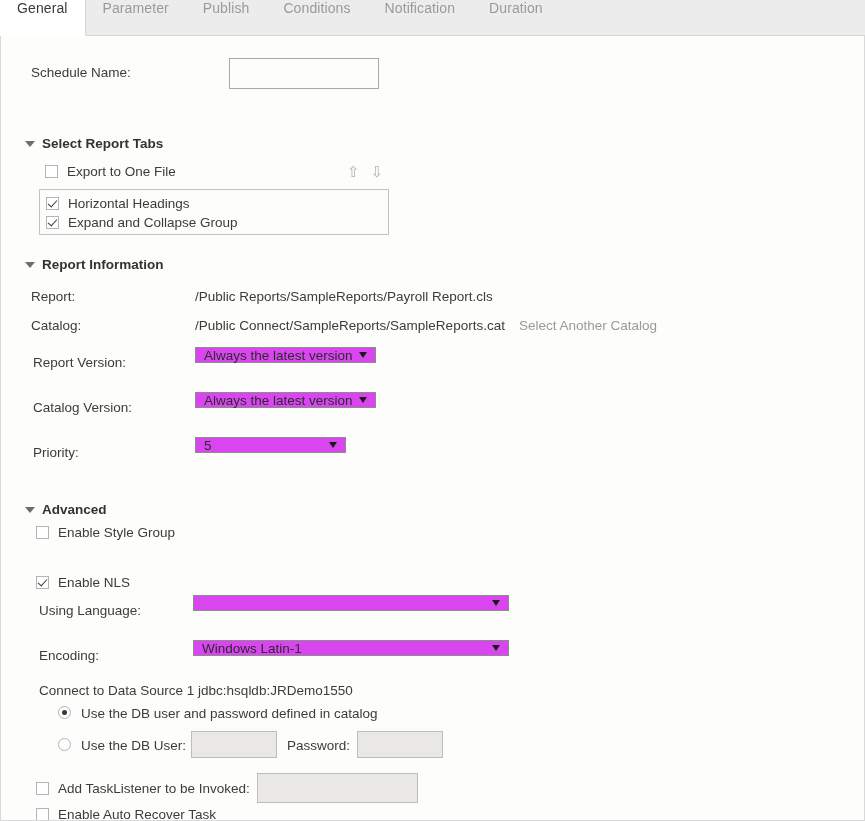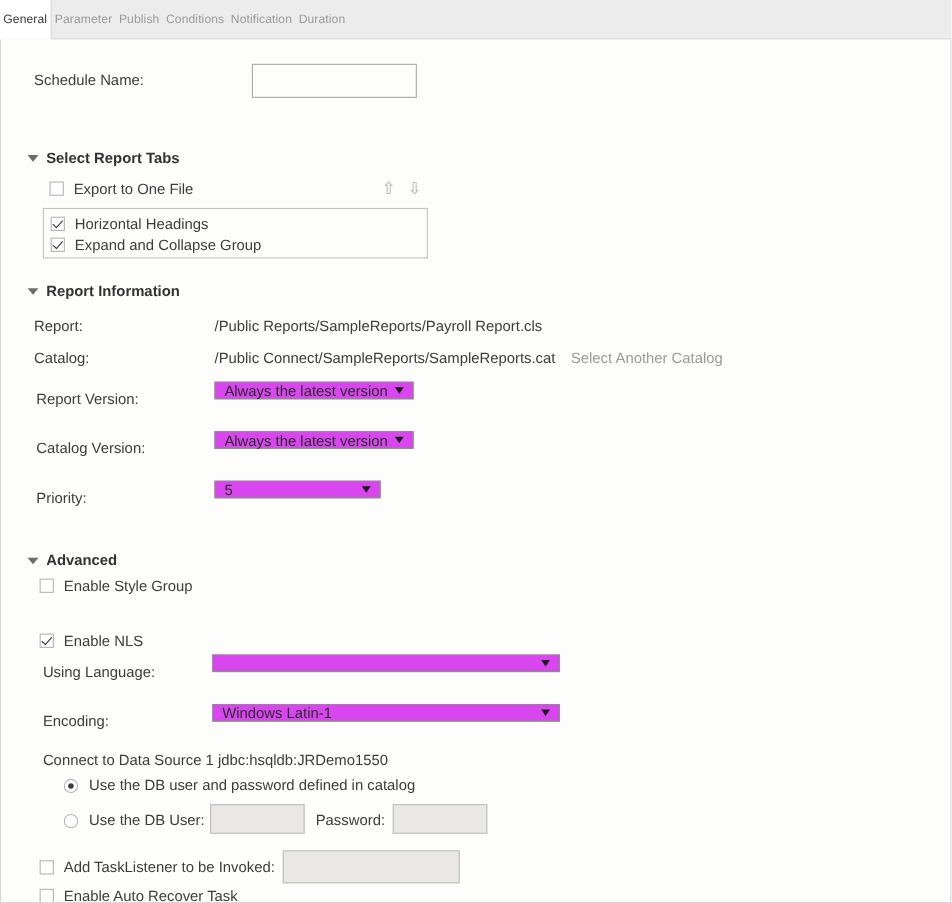--- a/index.html
+++ b/index.html
@@ -29,23 +29,22 @@
     position: relative;
     height: 36px;
     background: #ececec;
     border-bottom: 1px solid #d6d6d6;
     display: flex;
     align-items: stretch;
     box-sizing: border-box;
   }
   .tab {
     display: flex;
-    align-items: center;
-    padding: 0 3px;
-    font-size: 11px;
+    padding: 0 17px;
+    font-size: 14px;
     color: #9a9a9a;
     box-sizing: border-box;
     cursor: pointer;
     white-space: nowrap;
     letter-spacing: 0.1px;
   }
   .tab.active {
     background: #ffffff;
     color: #3a3a3a;
     border-right: 1px solid #d6d6d6;
@@ -235,21 +234,21 @@
     content: "";
     position: absolute;
     left: 3px; top: 3px;
     width: 5px; height: 5px;
     border-radius: 50%;
     background: #3a3a3a;
   }
   .radio-row {
     position: absolute;
     display: flex;
-    align-items: flex-end;
+    align-items: flex-start;
     gap: 10px;
     font-size: 13.5px;
     color: #3c3c3c;
     white-space: nowrap;
   }
 
   
   .input-disabled {
     position: absolute;
     box-sizing: border-box;

